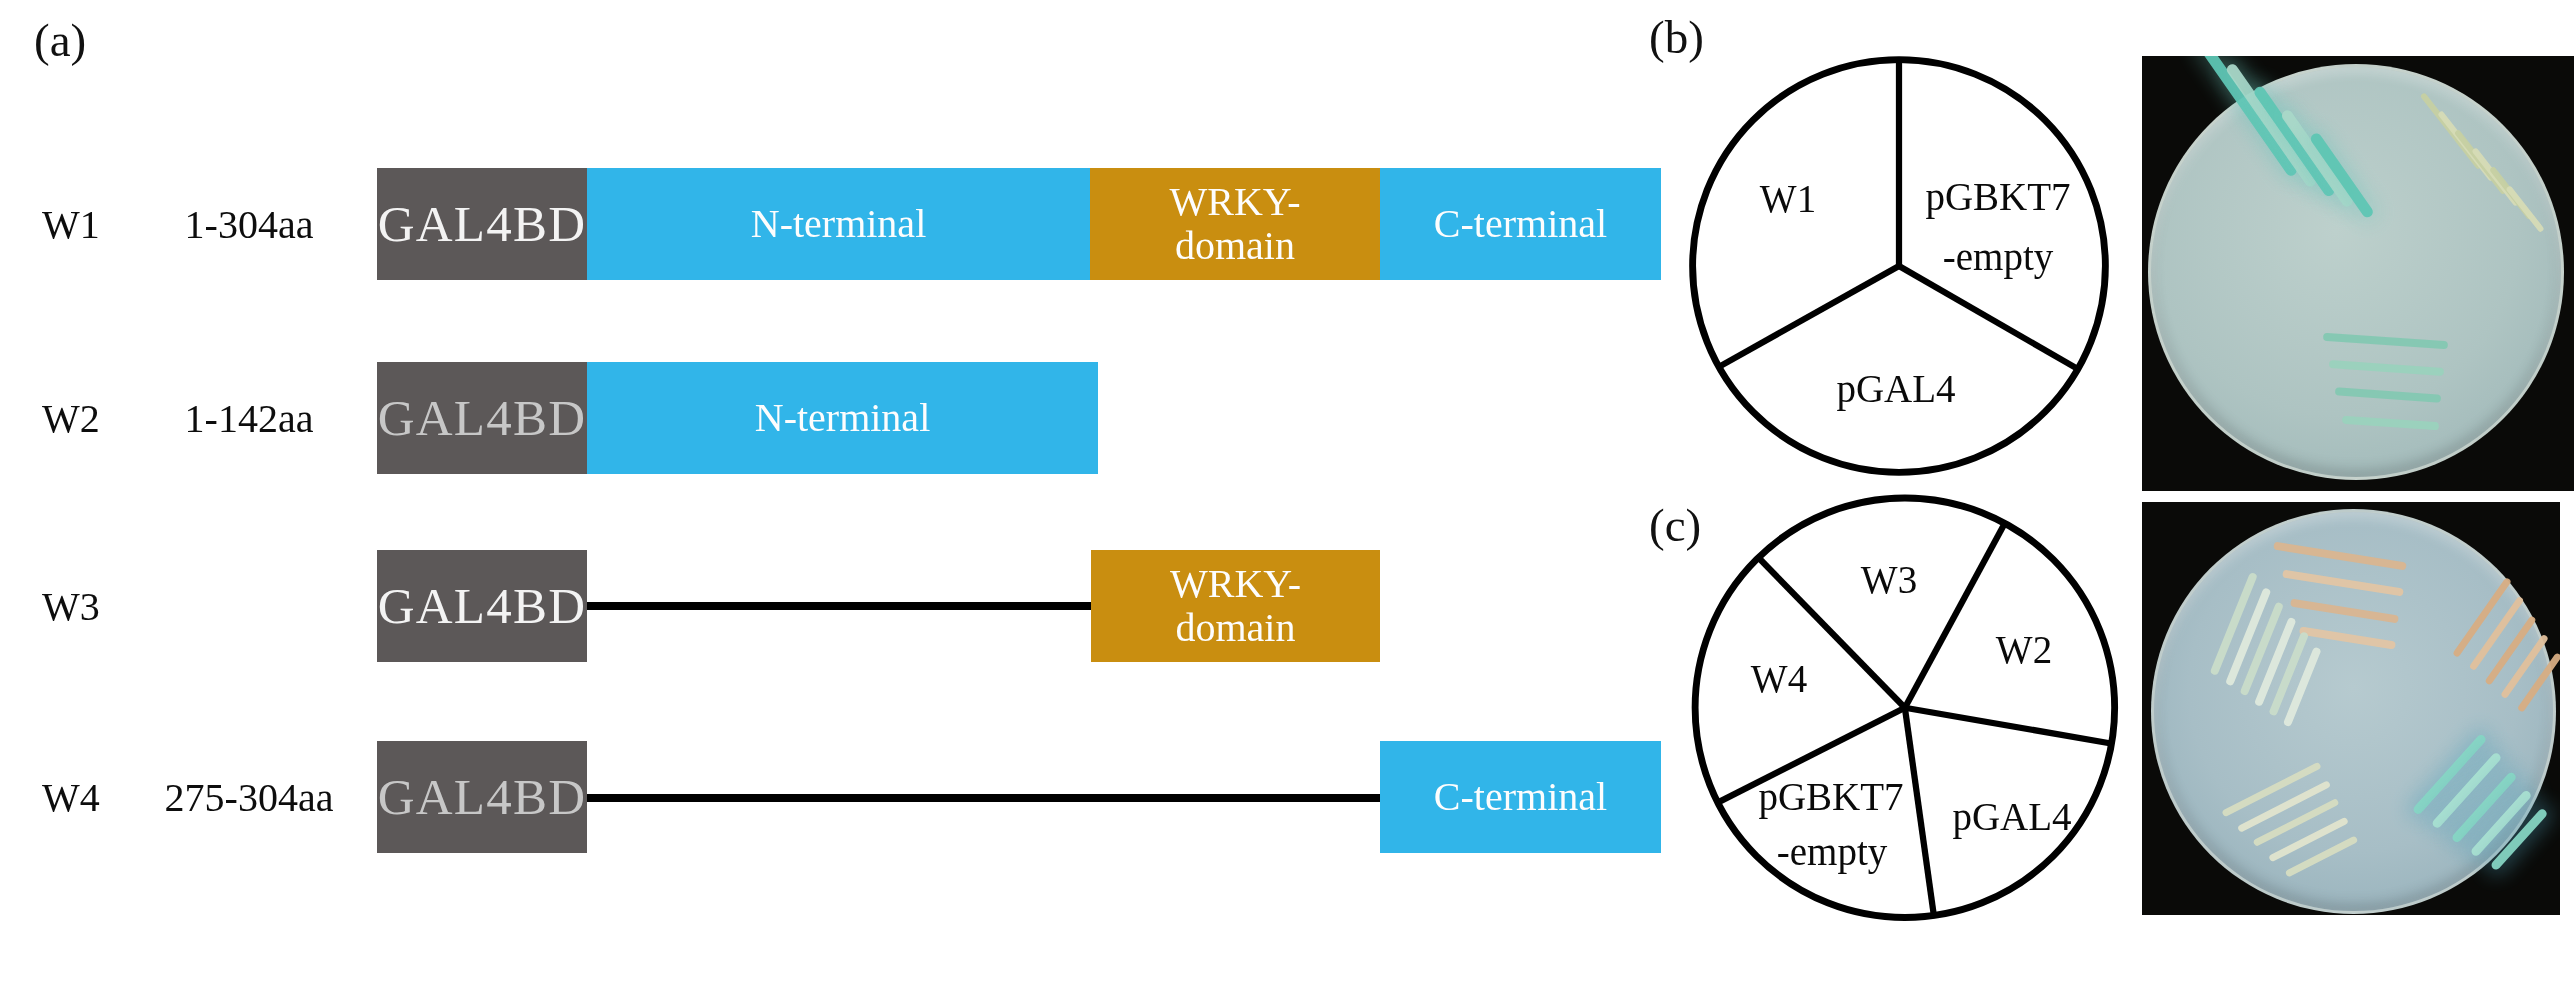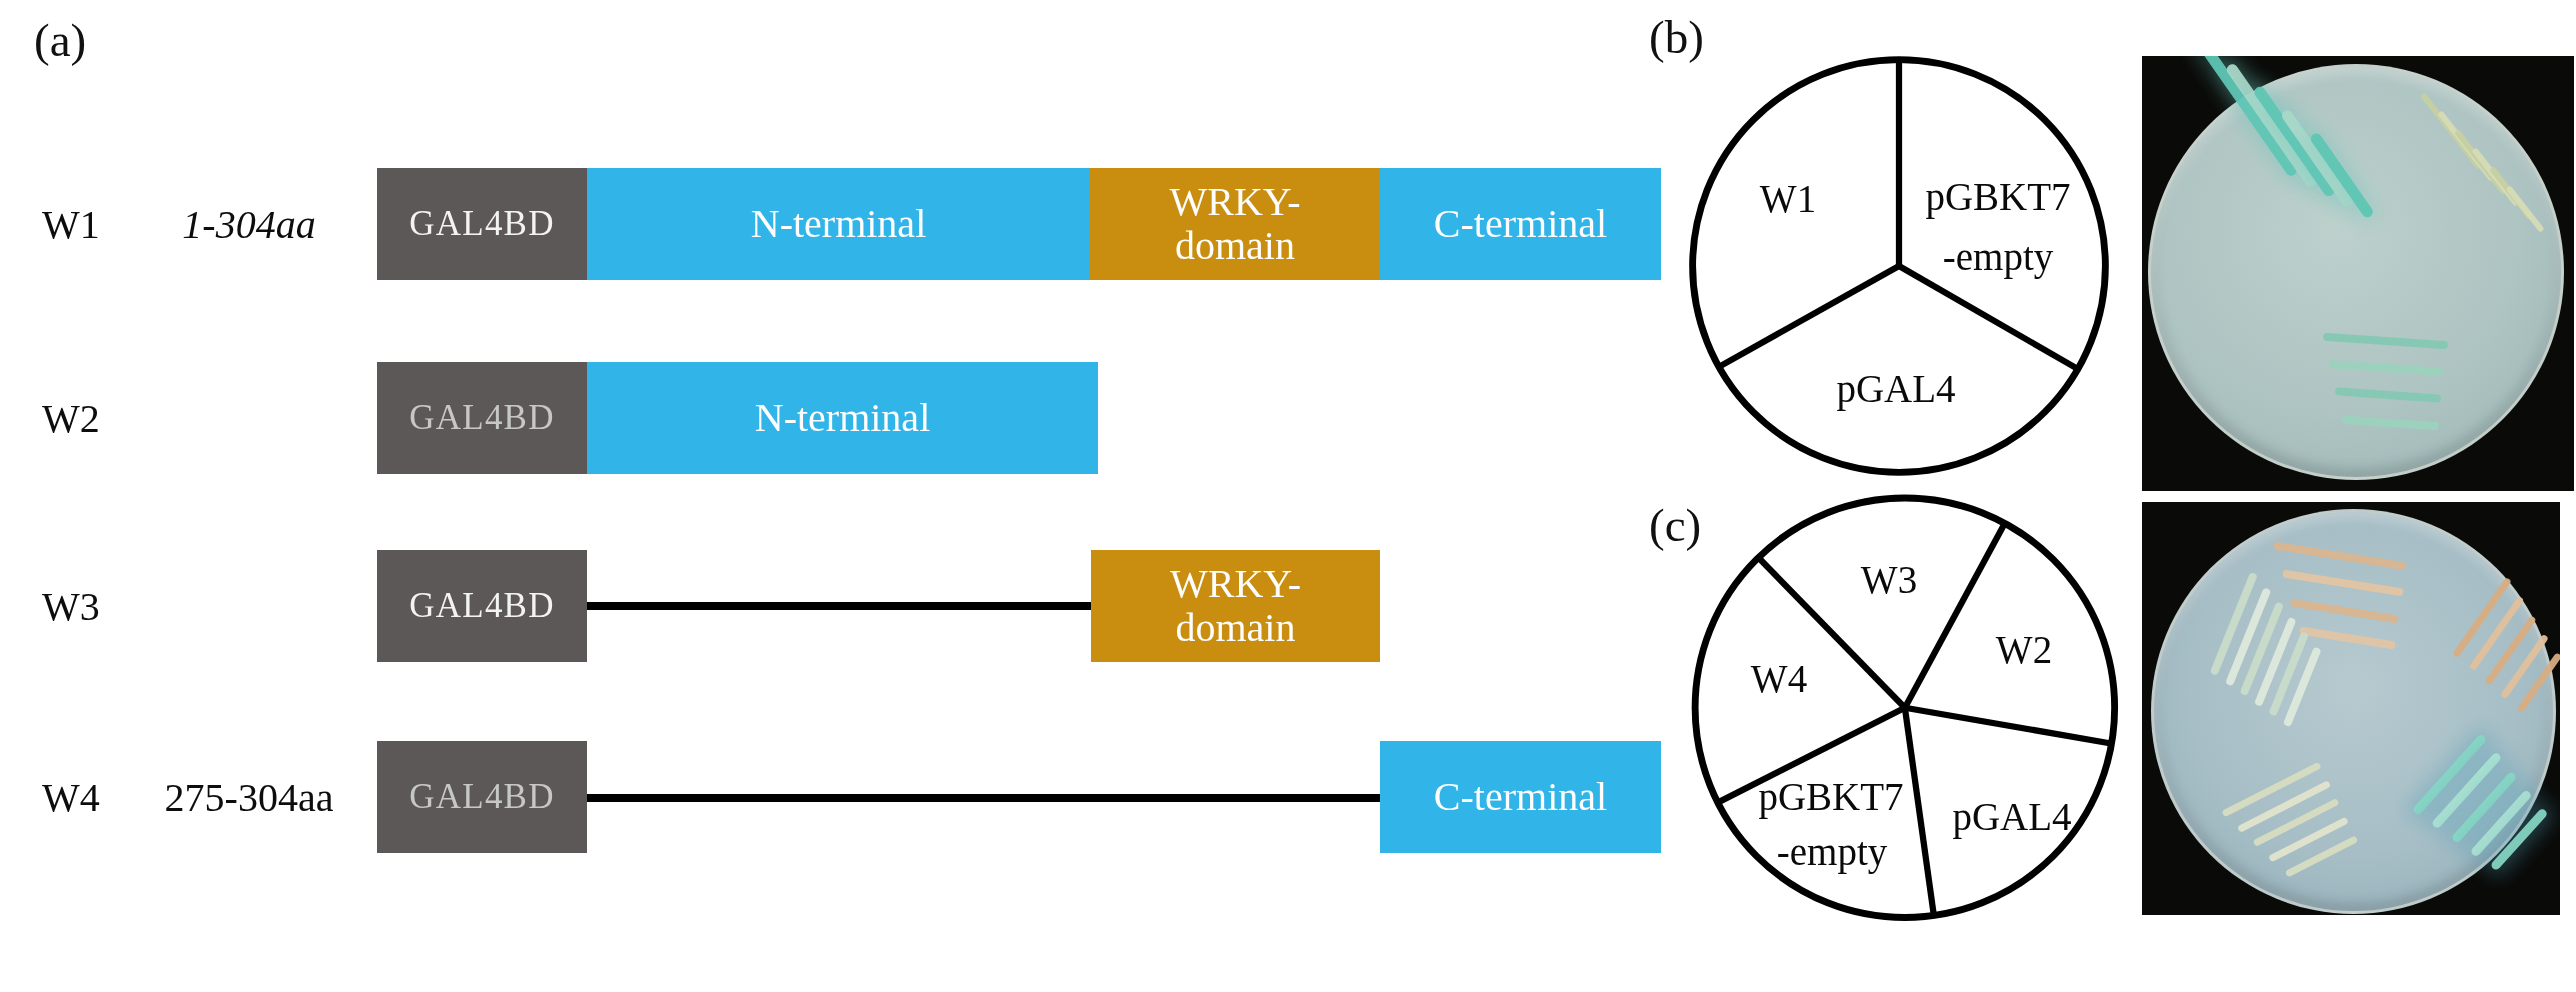--- a/index.html
+++ b/index.html
@@ -11,21 +11,21 @@
   
   .row-name{position:absolute;left:42px;height:112px;display:flex;align-items:center;
             font-size:40px;color:#0d0d0d;}
   .row-range{position:absolute;left:140px;width:218px;height:112px;display:flex;
              align-items:center;justify-content:center;font-size:40px;color:#0d0d0d;}
   .seg{position:absolute;height:112px;display:flex;flex-direction:column;align-items:center;
        justify-content:center;color:#fdfdfd;font-size:40px;line-height:44px;text-align:center;}
   .seg-gray{background:var(--gray);}
   .seg-blue{background:var(--blue);}
   .seg-gold{background:var(--gold);}
-  .gal4bd-text{font-size:35px;letter-spacing:1.2px;color:#f3f3f3;}
+  .gal4bd-text{font-size:51px;letter-spacing:1.2px;color:#f3f3f3;}
   .gal4bd-text.dim{color:#c7c7c7;}
   .connector{position:absolute;height:7.5px;background:#000;}
 
   
   .sector-svg{position:absolute;}
   .sector-label{position:absolute;transform:translate(-50%,-50%);font-size:39px;
                 white-space:nowrap;color:#0a0a0a;}
 
   
   .photo{position:absolute;background:var(--photo_bg);overflow:hidden;}
@@ -39,36 +39,37 @@
   .caption{position:absolute;font-size:39px;text-align:center;color:#000;}
 </style>
 </head>
 <body>
 
 <div id="figure">
 
   <div class="panel-label" style="left:34px;top:12.5px;">(a)</div>
 
   <div class="row-name" style="top:168px;">W1</div>
-  <div class="row-range" style="top:168px;font-style:italic;">1-304aa</div>
+  <div class="row-range" style="top:168px;">1-304aa</div>
   <div class="seg seg-gray" style="left:377px;top:168px;width:210px;">
     <span class="gal4bd-text">GAL4BD</span>
   </div>
   <div class="seg seg-blue" style="left:587px;top:168px;width:503px;">
     <span>N-terminal</span>
   </div>
   <div class="seg seg-gold" style="left:1090px;top:168px;width:290px;">
     <span>WRKY-</span>
     <span>domain</span>
   </div>
   <div class="seg seg-blue" style="left:1380px;top:168px;width:281px;">
     <span>C-terminal</span>
   </div>
 
   <div class="row-name" style="top:362px;">W2</div>
+  <div class="row-range" style="top:362px;">1-142aa</div>
   <div class="seg seg-gray" style="left:377px;top:362px;width:210px;">
     <span class="gal4bd-text dim">GAL4BD</span>
   </div>
   <div class="seg seg-blue" style="left:587px;top:362px;width:511px;">
     <span>N-terminal</span>
   </div>
 
   <div class="row-name" style="top:550px;">W3</div>
   <div class="seg seg-gray" style="left:377px;top:550px;width:210px;">
     <span class="gal4bd-text">GAL4BD</span>

